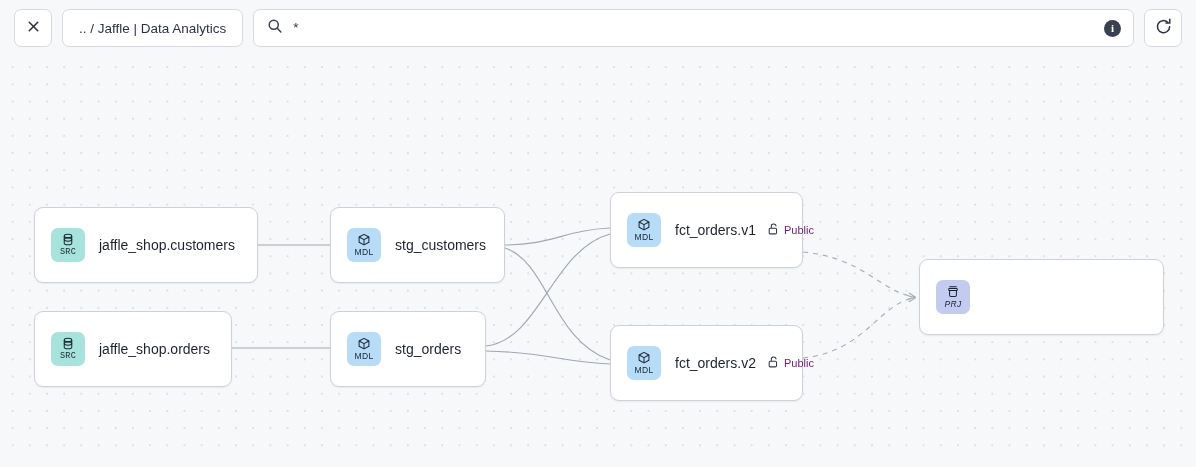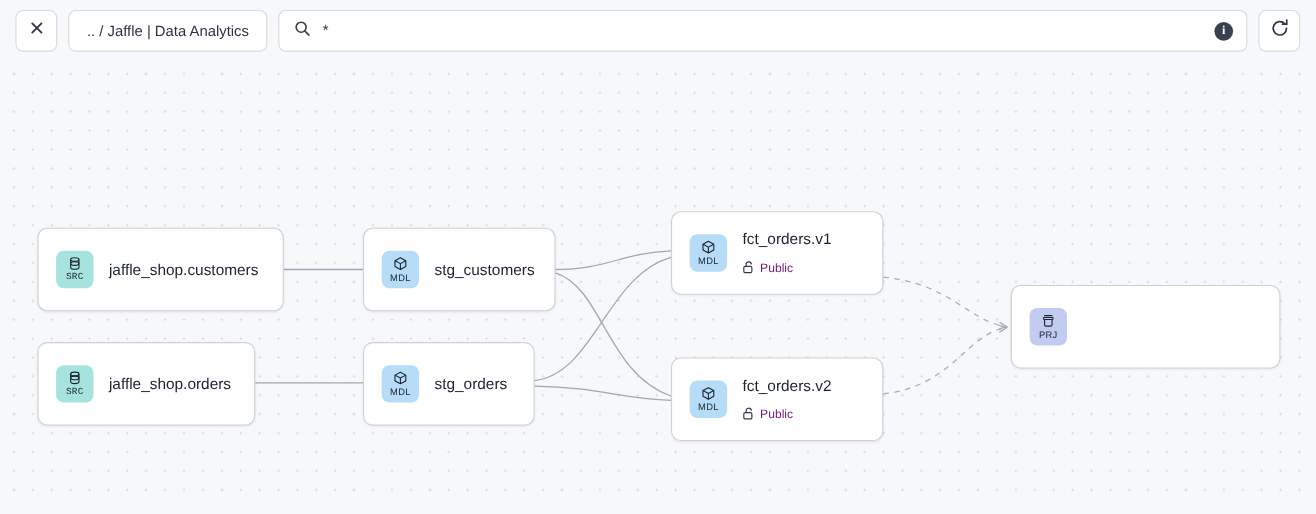--- a/index.html
+++ b/index.html
@@ -128,23 +128,23 @@
   .badge svg { display: block; }
   .badge-txt {
     font-size: 8.5px;
     letter-spacing: 0.3px;
     color: #1c2330;
     line-height: 1;
     margin-top: 1px;
   }
   .badge-src { background: #a6e3dc; font-family: Liberation Mono, monospace; }
   .badge-mdl { background: #b6dcf7; }
-  .badge-prj { background: #c2cbf0; }
-
-  .node-body { display: flex; flex-direction: column; gap: 12px; min-width: 0; }
+  .badge-prj { background: #c2cbf0; font-style: italic; }
+
+  .node-body { display: flex; flex-direction: row; gap: 12px; min-width: 0; }
   .node-title { font-size: 14px; color: #1c2330; white-space: nowrap; }
   .node-sub {
     font-size: 11px;
     color: #701a75;
     display: flex;
     align-items: center;
     gap: 5px;
     white-space: nowrap;
   }
   .node-kicker { font-size: 12.5px; color: #2b3346; white-space: nowrap; }

